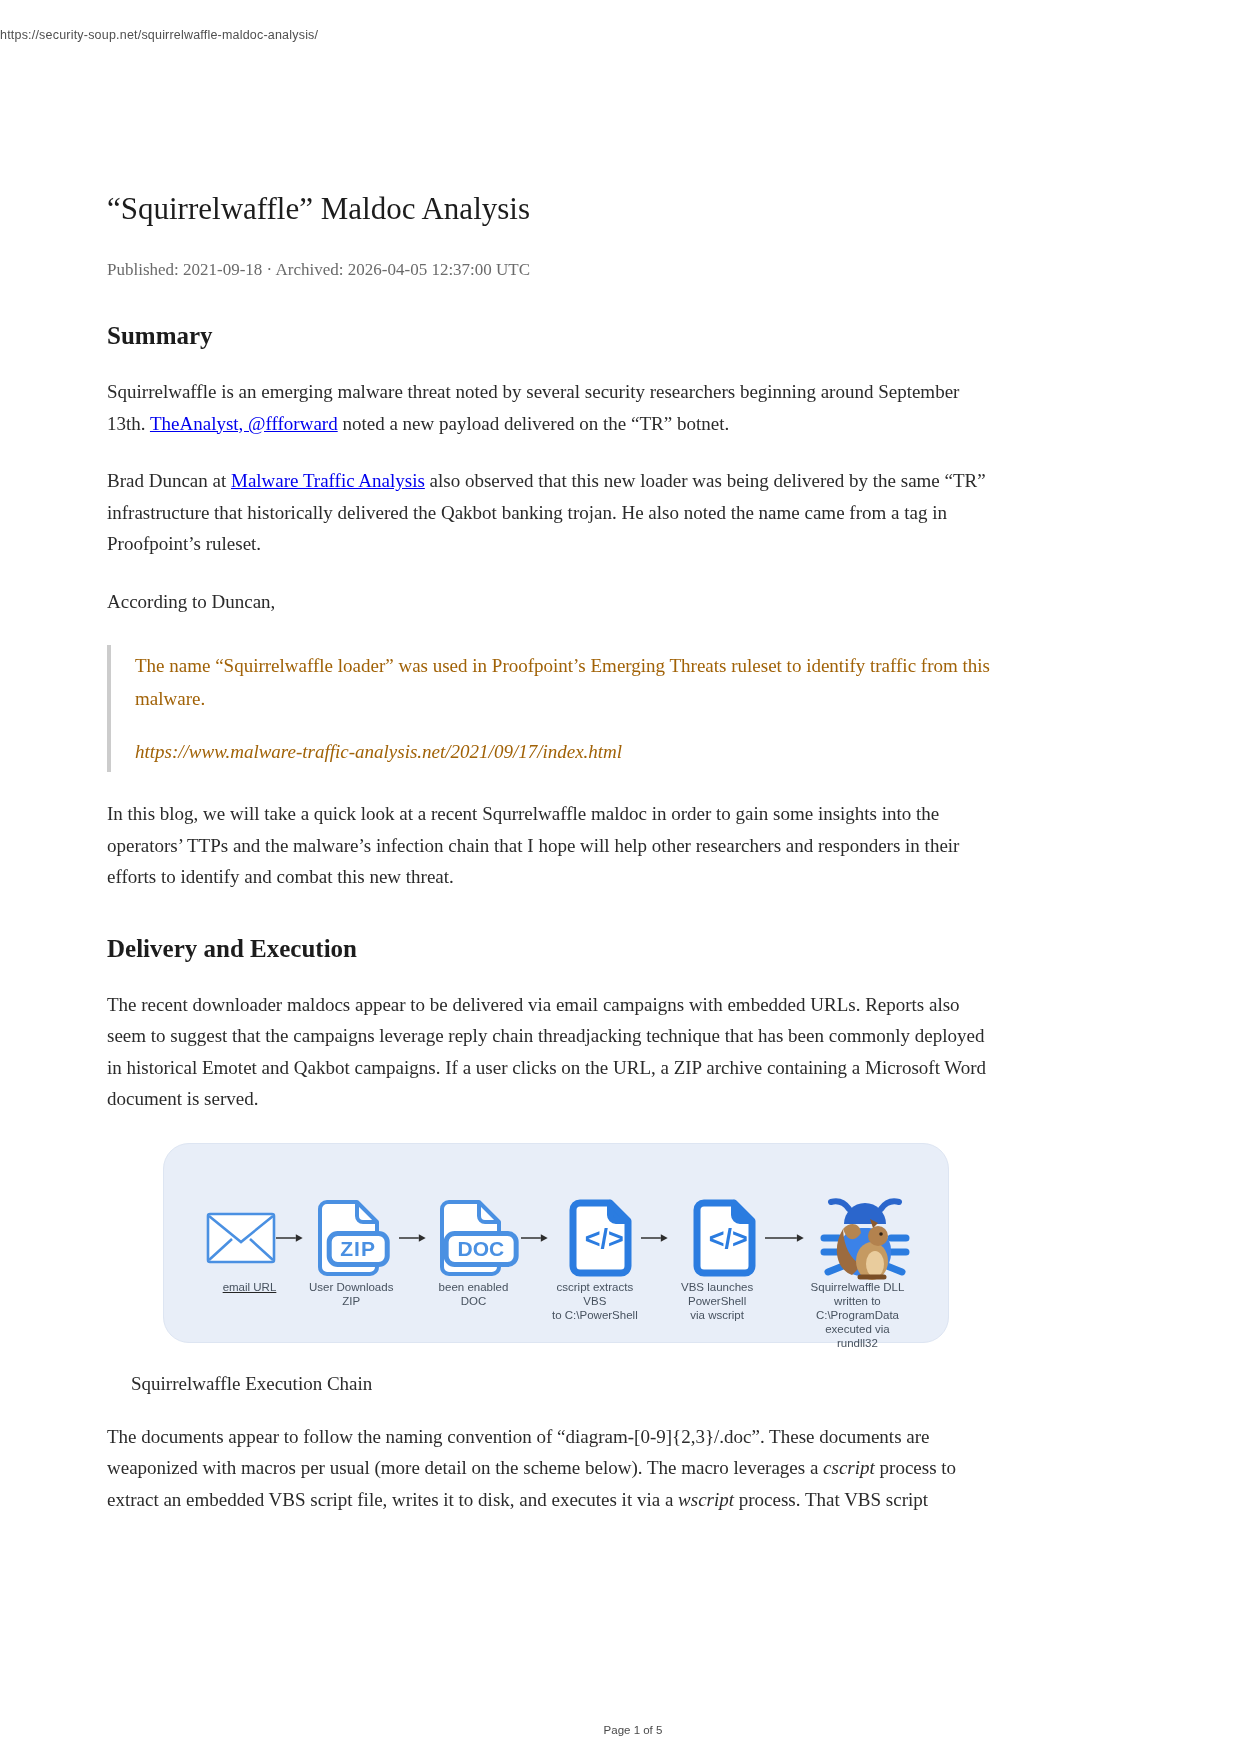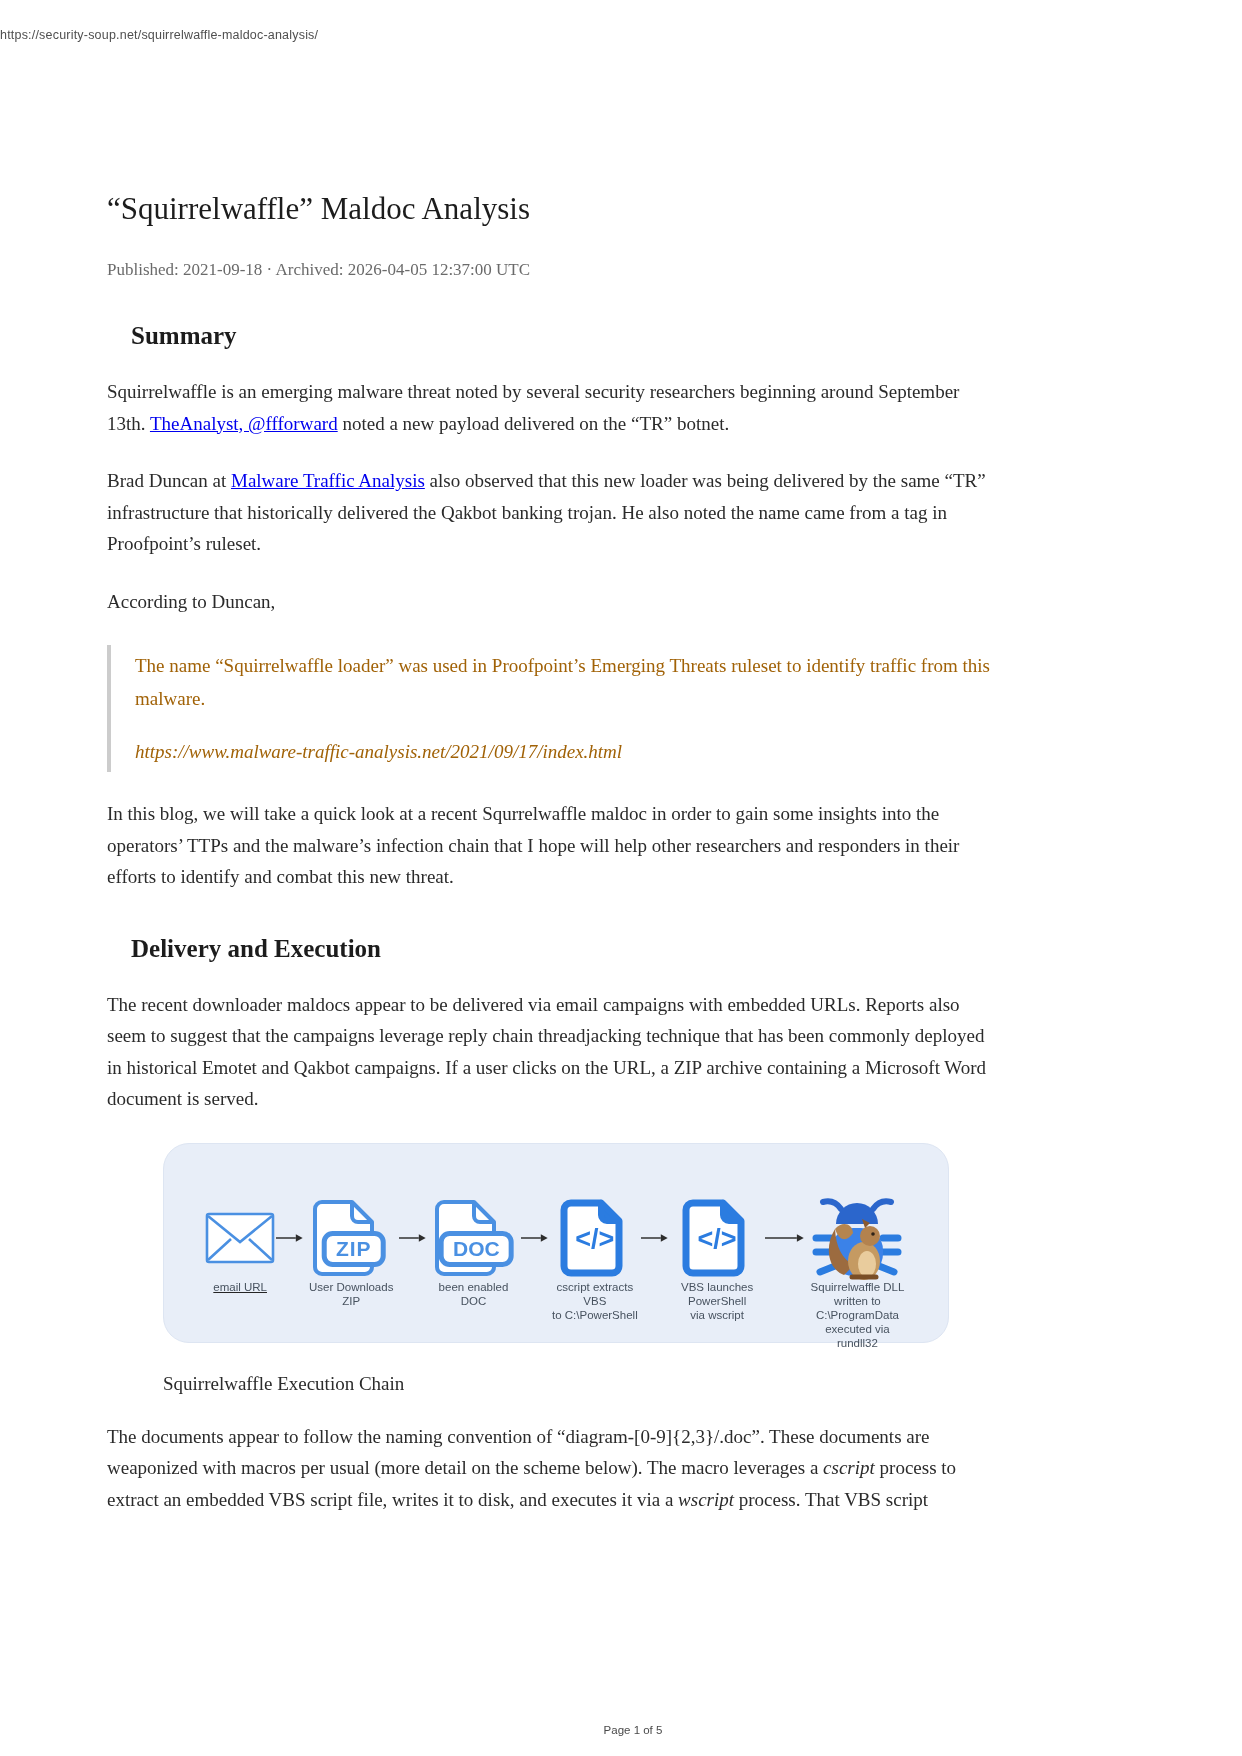--- a/index.html
+++ b/index.html
@@ -9,53 +9,53 @@
     font-family:"Liberation Serif", serif; color:#242424;
   }
   .url-header {
     position:absolute; top:28px; left:0; width:100%; text-align:left;
     font-family:"Liberation Sans", sans-serif; font-size:12.5px; color:#4f4f4f;
     letter-spacing:.2px;
   }
   .content { position:absolute; left:107px; top:0; width:895px; }
   h1.title { margin-top:190px; font-size:31px; line-height:38px; font-weight:normal; color:#1c1c1c; }
   .meta { margin-top:32px; font-size:17px; color:#6a6a6a; }
-  h2.section { margin-top:42px; font-size:25px; font-weight:bold; color:#1c1c1c;margin-left:24px; }
+  h2.section { margin-top:42px; font-size:25px; font-weight:bold; color:#1c1c1c; }
   p.body { margin-top:26px; font-size:19px; line-height:31.5px; color:#2b2b2b; }
   a.link { color:#0000EE; text-decoration:underline; }
   blockquote {
     margin-top:28px; border-left:4px solid #cccccc; padding:4px 0 4px 24px; color:#a16207;
   }
   blockquote p { font-size:19px; line-height:33px; }
   blockquote .src { margin-top:20px; font-style:italic; }
   .figure-box {
     margin-top:28px; margin-left:56px; width:786px; height:200px;
     background:#e8eef8; border:1px solid #dde5f2; border-radius:26px;
     display:flex; justify-content:space-between; align-items:flex-start;
     padding:55px 38px 0 40px;
   }
-  .step { display:flex; flex-direction:column; align-items:center; }
+  .step { display:flex; flex-direction:column; align-items:flex-end; }
   .icon-slot { height:78px; display:flex; align-items:center; justify-content:center; position:relative; }
   .step-label {
     margin-top:3px; text-align:center;
     font-family:"Liberation Sans", sans-serif; font-size:11.5px; line-height:14px; color:#47525f;
   }
   .arrow { align-self:flex-start; margin-top:33px; }
   .file-badge {
     position:absolute; left:50%; transform:translateX(-46%); top:32px;
     background:#ffffff; border:5px solid #4a90e2; border-radius:11px;
     font-family:"Liberation Sans", sans-serif; font-weight:bold; font-size:21px;
     color:#4a90e2; padding:0px 9px; line-height:26px; letter-spacing:1px;
   }
   .code-glyph {
     position:absolute; left:50%; top:50%; transform:translate(-50%,-46%);
     font-family:"Liberation Sans", sans-serif; font-weight:bold; font-size:27px; color:#2b7ce0;
   }
   .squirrel-overlay { position:absolute; left:10px; top:12px; }
-  .caption { margin-top:30px; margin-left:56px; font-size:19px; color:#2b2b2b; }
+  .caption { margin-top:30px; margin-left:24px; font-size:19px; color:#2b2b2b; }
   .page-footer {
     position:absolute; bottom:20px; left:12px; width:100%; text-align:center;
     font-family:"Liberation Sans", sans-serif; font-size:11.5px; color:#4a4a4a;
   }
   em.proc { font-style:italic; }
 </style>
 </head>
 <body>
 
 <div class="url-header">https://security-soup.net/squirrelwaffle-maldoc-analysis/</div>

